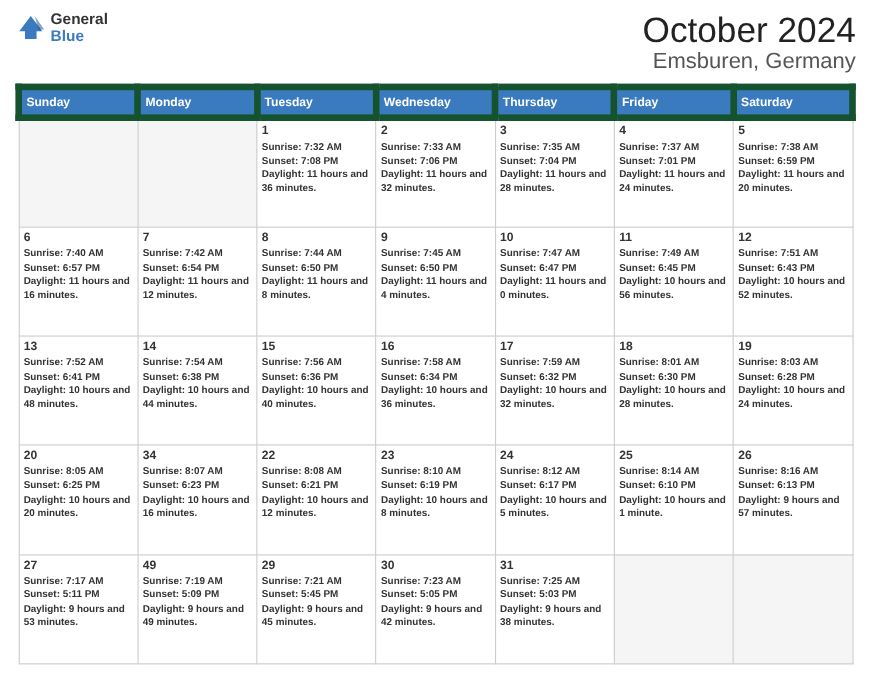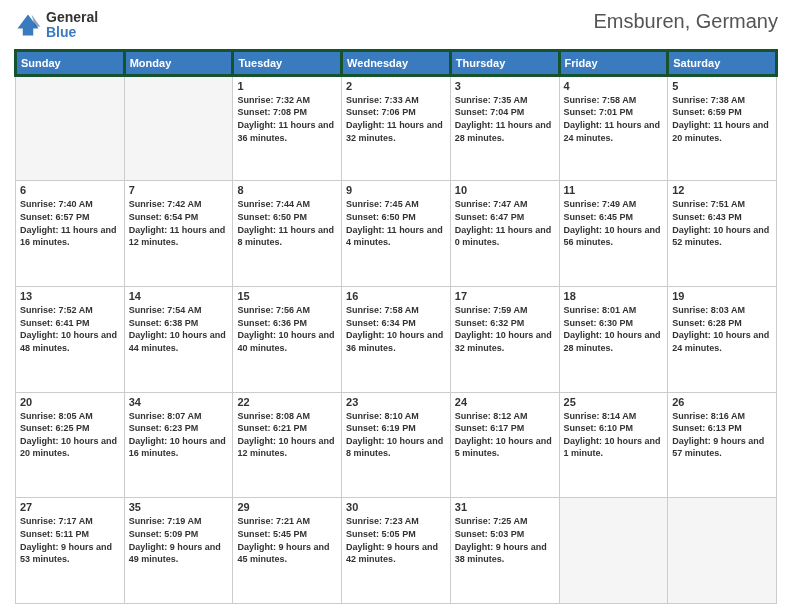--- a/index.html
+++ b/index.html
@@ -69,21 +69,21 @@
       width: 100%;
       table-layout: fixed;
     }
     .calendar th {
       background: #3a7abf;
       color: #fff;
       font-size: 11px;
       font-weight: bold;
       padding: 5px 4px;
       text-align: left;
-      border: 3px solid #14532d;
+      border: 6px solid #14532d;
     }
     .calendar td {
       border: 1px solid #ccc;
       vertical-align: top;
       padding: 3px 4px;
       font-size: 9.5px;
       color: #333;
       background: #fff;
       height: 82px;
     }
@@ -112,20 +112,21 @@
       <svg class="logo-icon" viewBox="0 0 32 32">
         <polygon points="16,4 28,20 22,20 22,28 10,28 10,20 4,20" fill="#3a7abf"></polygon>
         <polygon points="20,4 30,18 24,18" fill="#1a4a8a" opacity="0.5"></polygon>
       </svg>
       <div class="logo-text">
         <span class="logo-general">General</span>
         <span class="logo-blue">Blue</span>
       </div>
     </div>
     <div class="title-block">
+      <div class="month-title">October 2024</div>
       <div class="subtitle">Emsburen, Germany</div>
     </div>
   </div>
 
   <table class="calendar">
     <thead>
       <tr>
         <th>Sunday</th>
         <th>Monday</th>
         <th>Tuesday</th>
@@ -152,21 +153,21 @@
 Daylight: 11 hours and 32 minutes.</div>
           </td>
           <td>
             <span class="day-num">3</span>
             <div class="day-info">Sunrise: 7:35 AM
 Sunset: 7:04 PM
 Daylight: 11 hours and 28 minutes.</div>
           </td>
           <td>
             <span class="day-num">4</span>
-            <div class="day-info">Sunrise: 7:58 AM
+            <div class="day-info">Sunrise: 7:37 AM
 Sunset: 7:01 PM
 Daylight: 11 hours and 24 minutes.</div>
           </td>
           <td>
             <span class="day-num">5</span>
             <div class="day-info">Sunrise: 7:38 AM
 Sunset: 6:59 PM
 Daylight: 11 hours and 20 minutes.</div>
           </td>
         </tr>
@@ -303,21 +304,21 @@
           </td>
         </tr>
         <tr>
           <td>
             <span class="day-num">27</span>
             <div class="day-info">Sunrise: 7:17 AM
 Sunset: 5:11 PM
 Daylight: 9 hours and 53 minutes.</div>
           </td>
           <td>
-            <span class="day-num">35</span>
+            <span class="day-num">49</span>
             <div class="day-info">Sunrise: 7:19 AM
 Sunset: 5:09 PM
 Daylight: 9 hours and 49 minutes.</div>
           </td>
           <td>
             <span class="day-num">29</span>
             <div class="day-info">Sunrise: 7:21 AM
 Sunset: 5:45 PM
 Daylight: 9 hours and 45 minutes.</div>
           </td>

